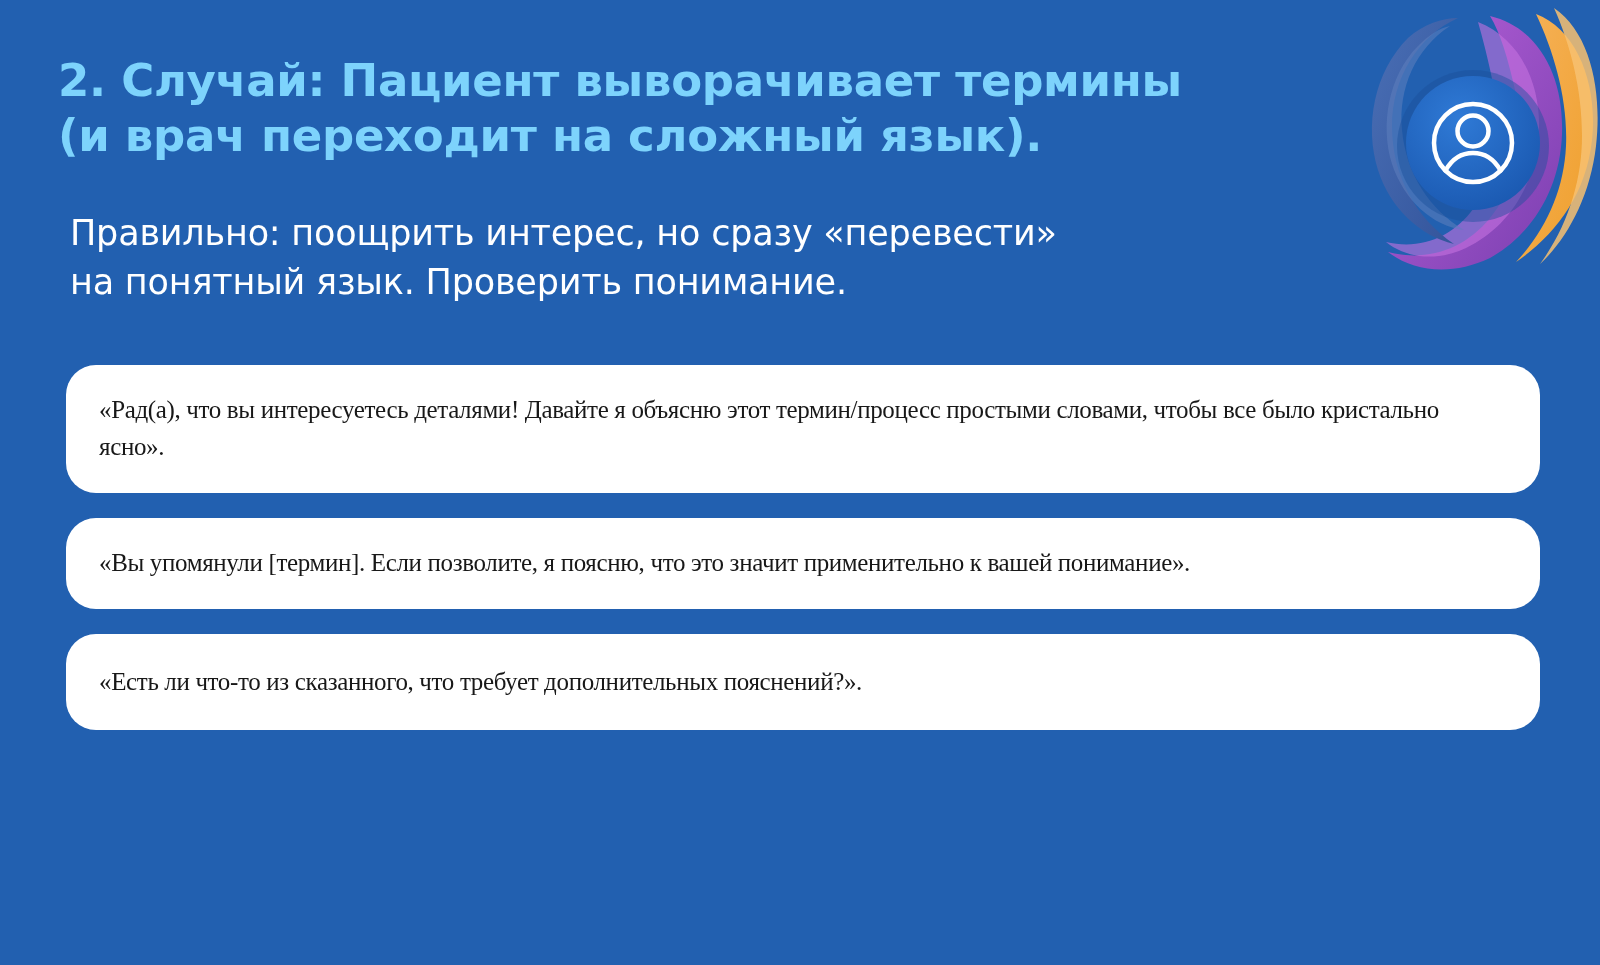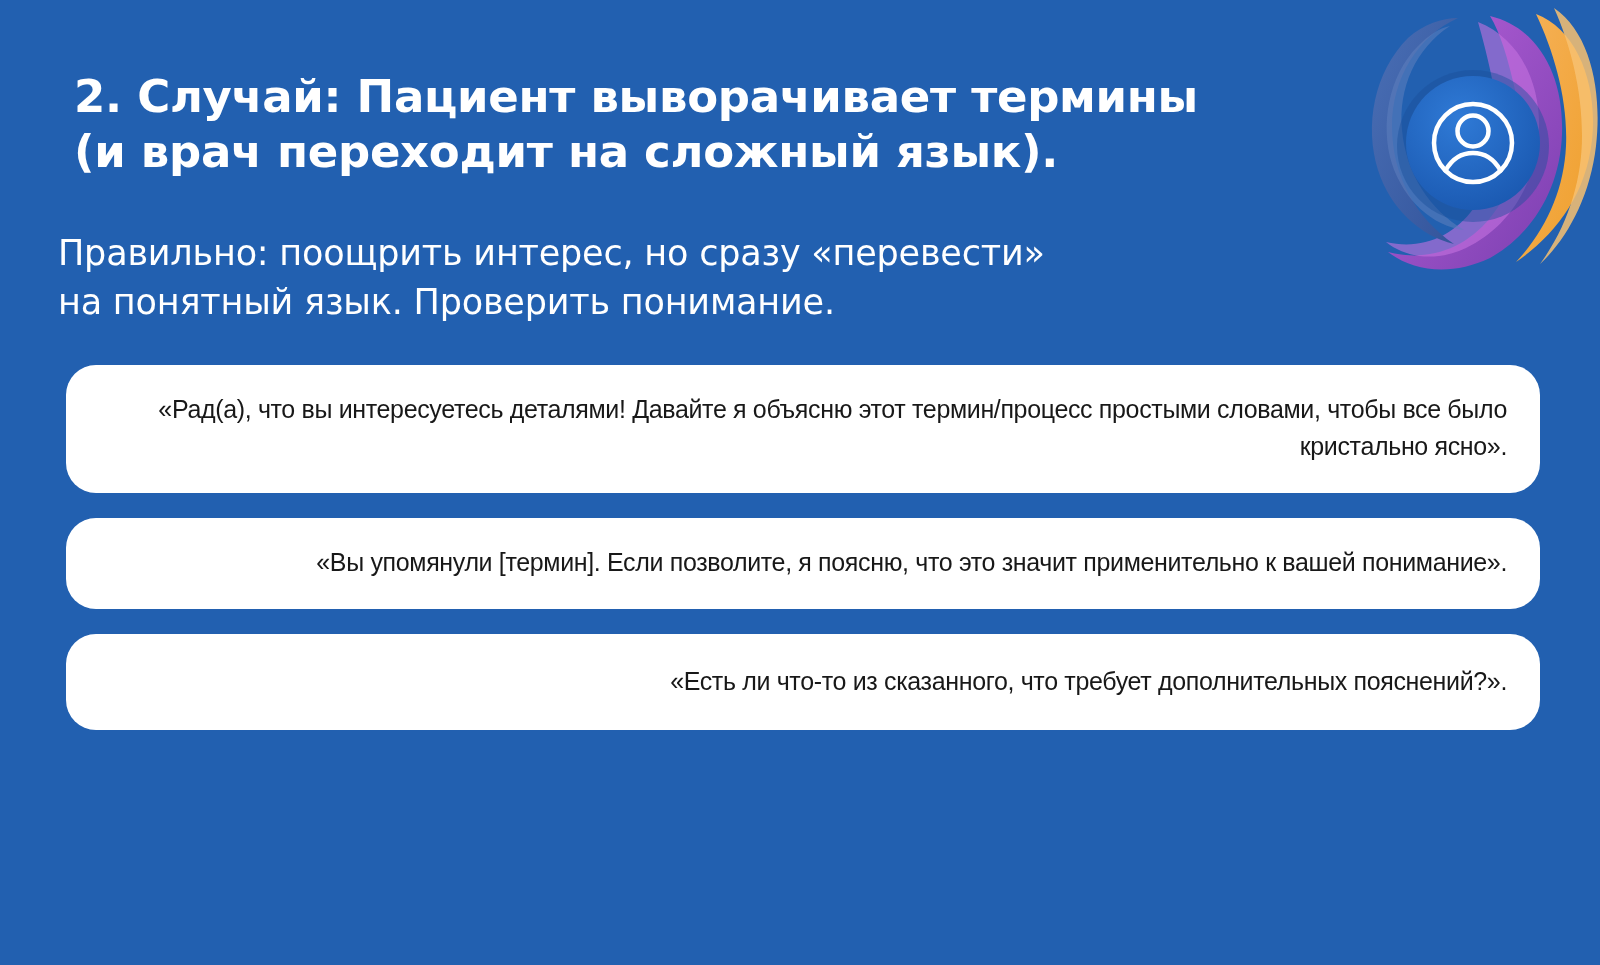--- a/index.html
+++ b/index.html
@@ -36,37 +36,37 @@
   }
 
   
   .header {
     position: absolute;
     left: 58px;
     top: 54px;
     width: 1290px;
   }
   .slide-title {
-    color: #ffffff;
+    color: #7dd3fc;
     font-family: "DejaVu Sans", sans-serif;
     font-weight: bold;
     font-size: 45px;
     line-height: 1.22;
     letter-spacing: -0.3px;
-    margin: 16px;
+    margin: 0;
     white-space: pre-line;
   }
   .slide-subtitle {
     color: #ffffff;
     font-family: "DejaVu Sans", sans-serif;
     font-weight: 400;
     font-size: 35px;
     line-height: 1.40;
     letter-spacing: -0.2px;
-    margin: 0;
+    margin: 12px;
     padding-top: 33px;
     white-space: pre-line;
   }
 
   
   .cards {
     position: absolute;
     left: 66px;
     top: 365px;
     width: 1474px;
@@ -75,26 +75,25 @@
     gap: 25px;
   }
   .card {
     background: #ffffff;
     border-radius: 30px;
     padding: 26px 33px 28px 33px;
     box-sizing: border-box;
   }
   .card-text {
     color: #181818;
-    font-family: Liberation Sans, sans-serif;
+    font-family: Liberation Serif, serif;
     font-size: 25px;
     line-height: 1.48;
     letter-spacing: -0.35px;
     margin: 0;
-    text-align: right;
   }
   .card--short {
     padding-top: 29px;
     padding-bottom: 30px;
   }
 </style>
 </head>
 <body>
 
 <div class="slide">

